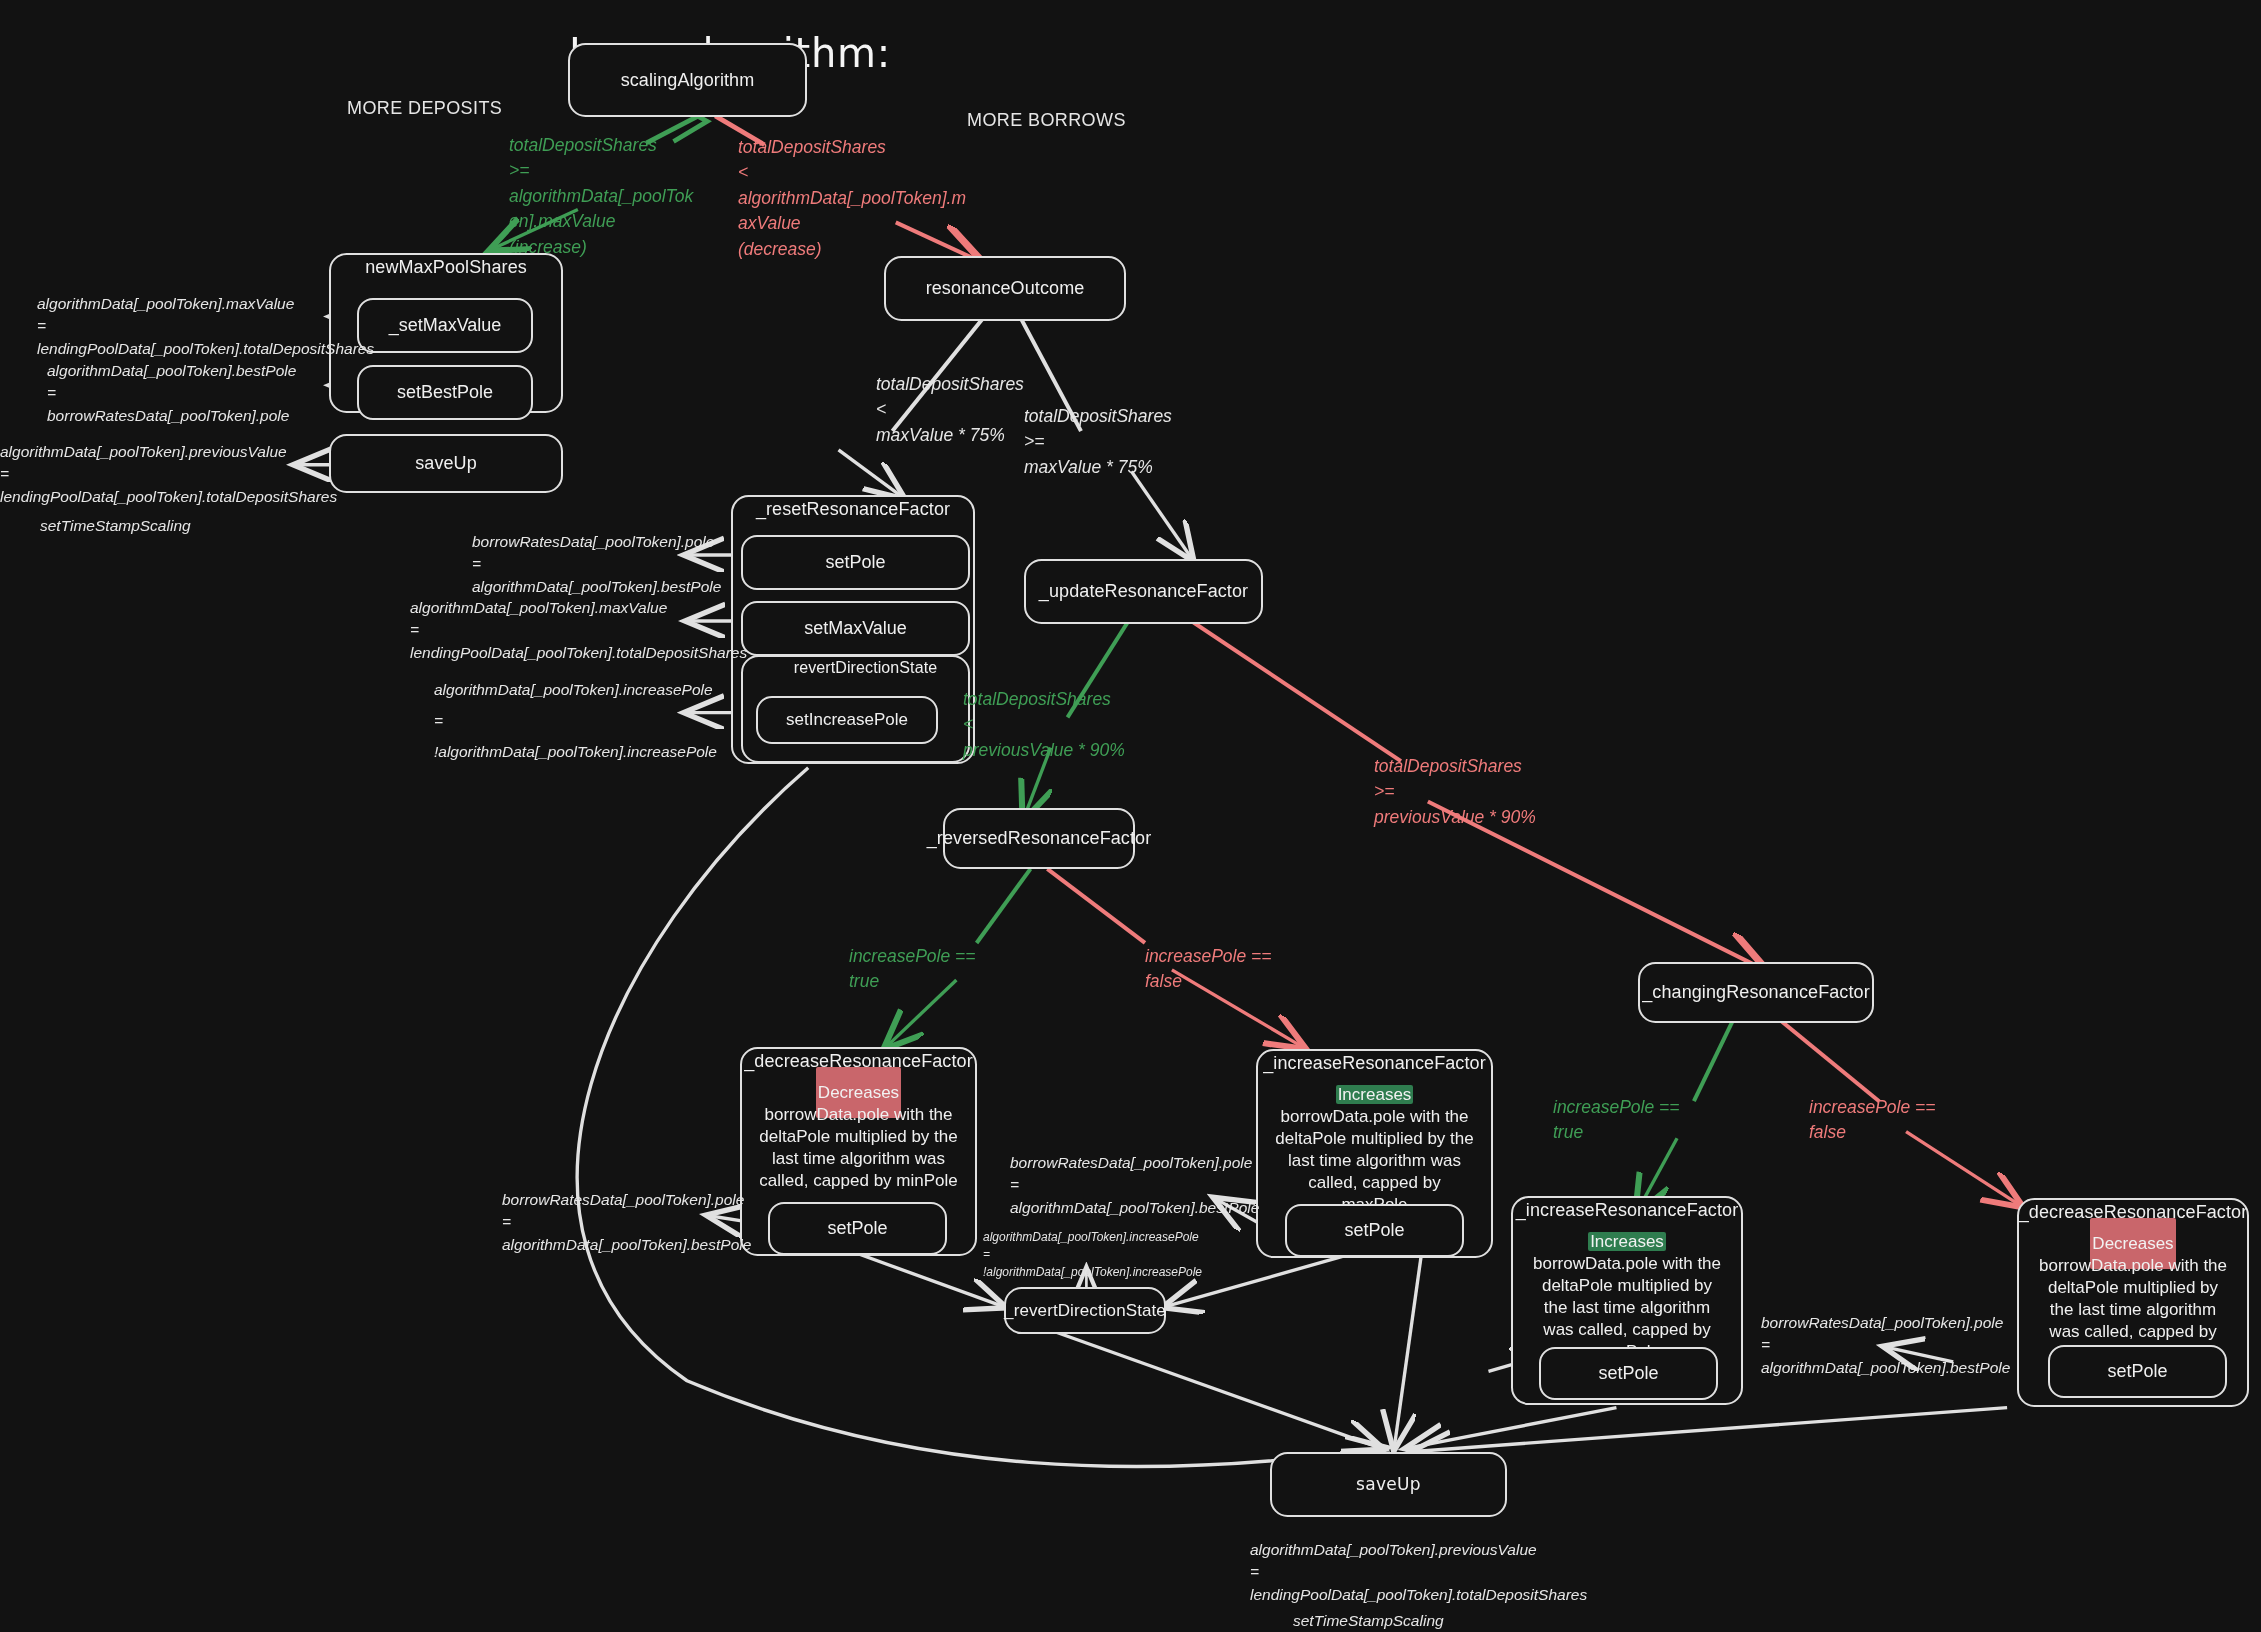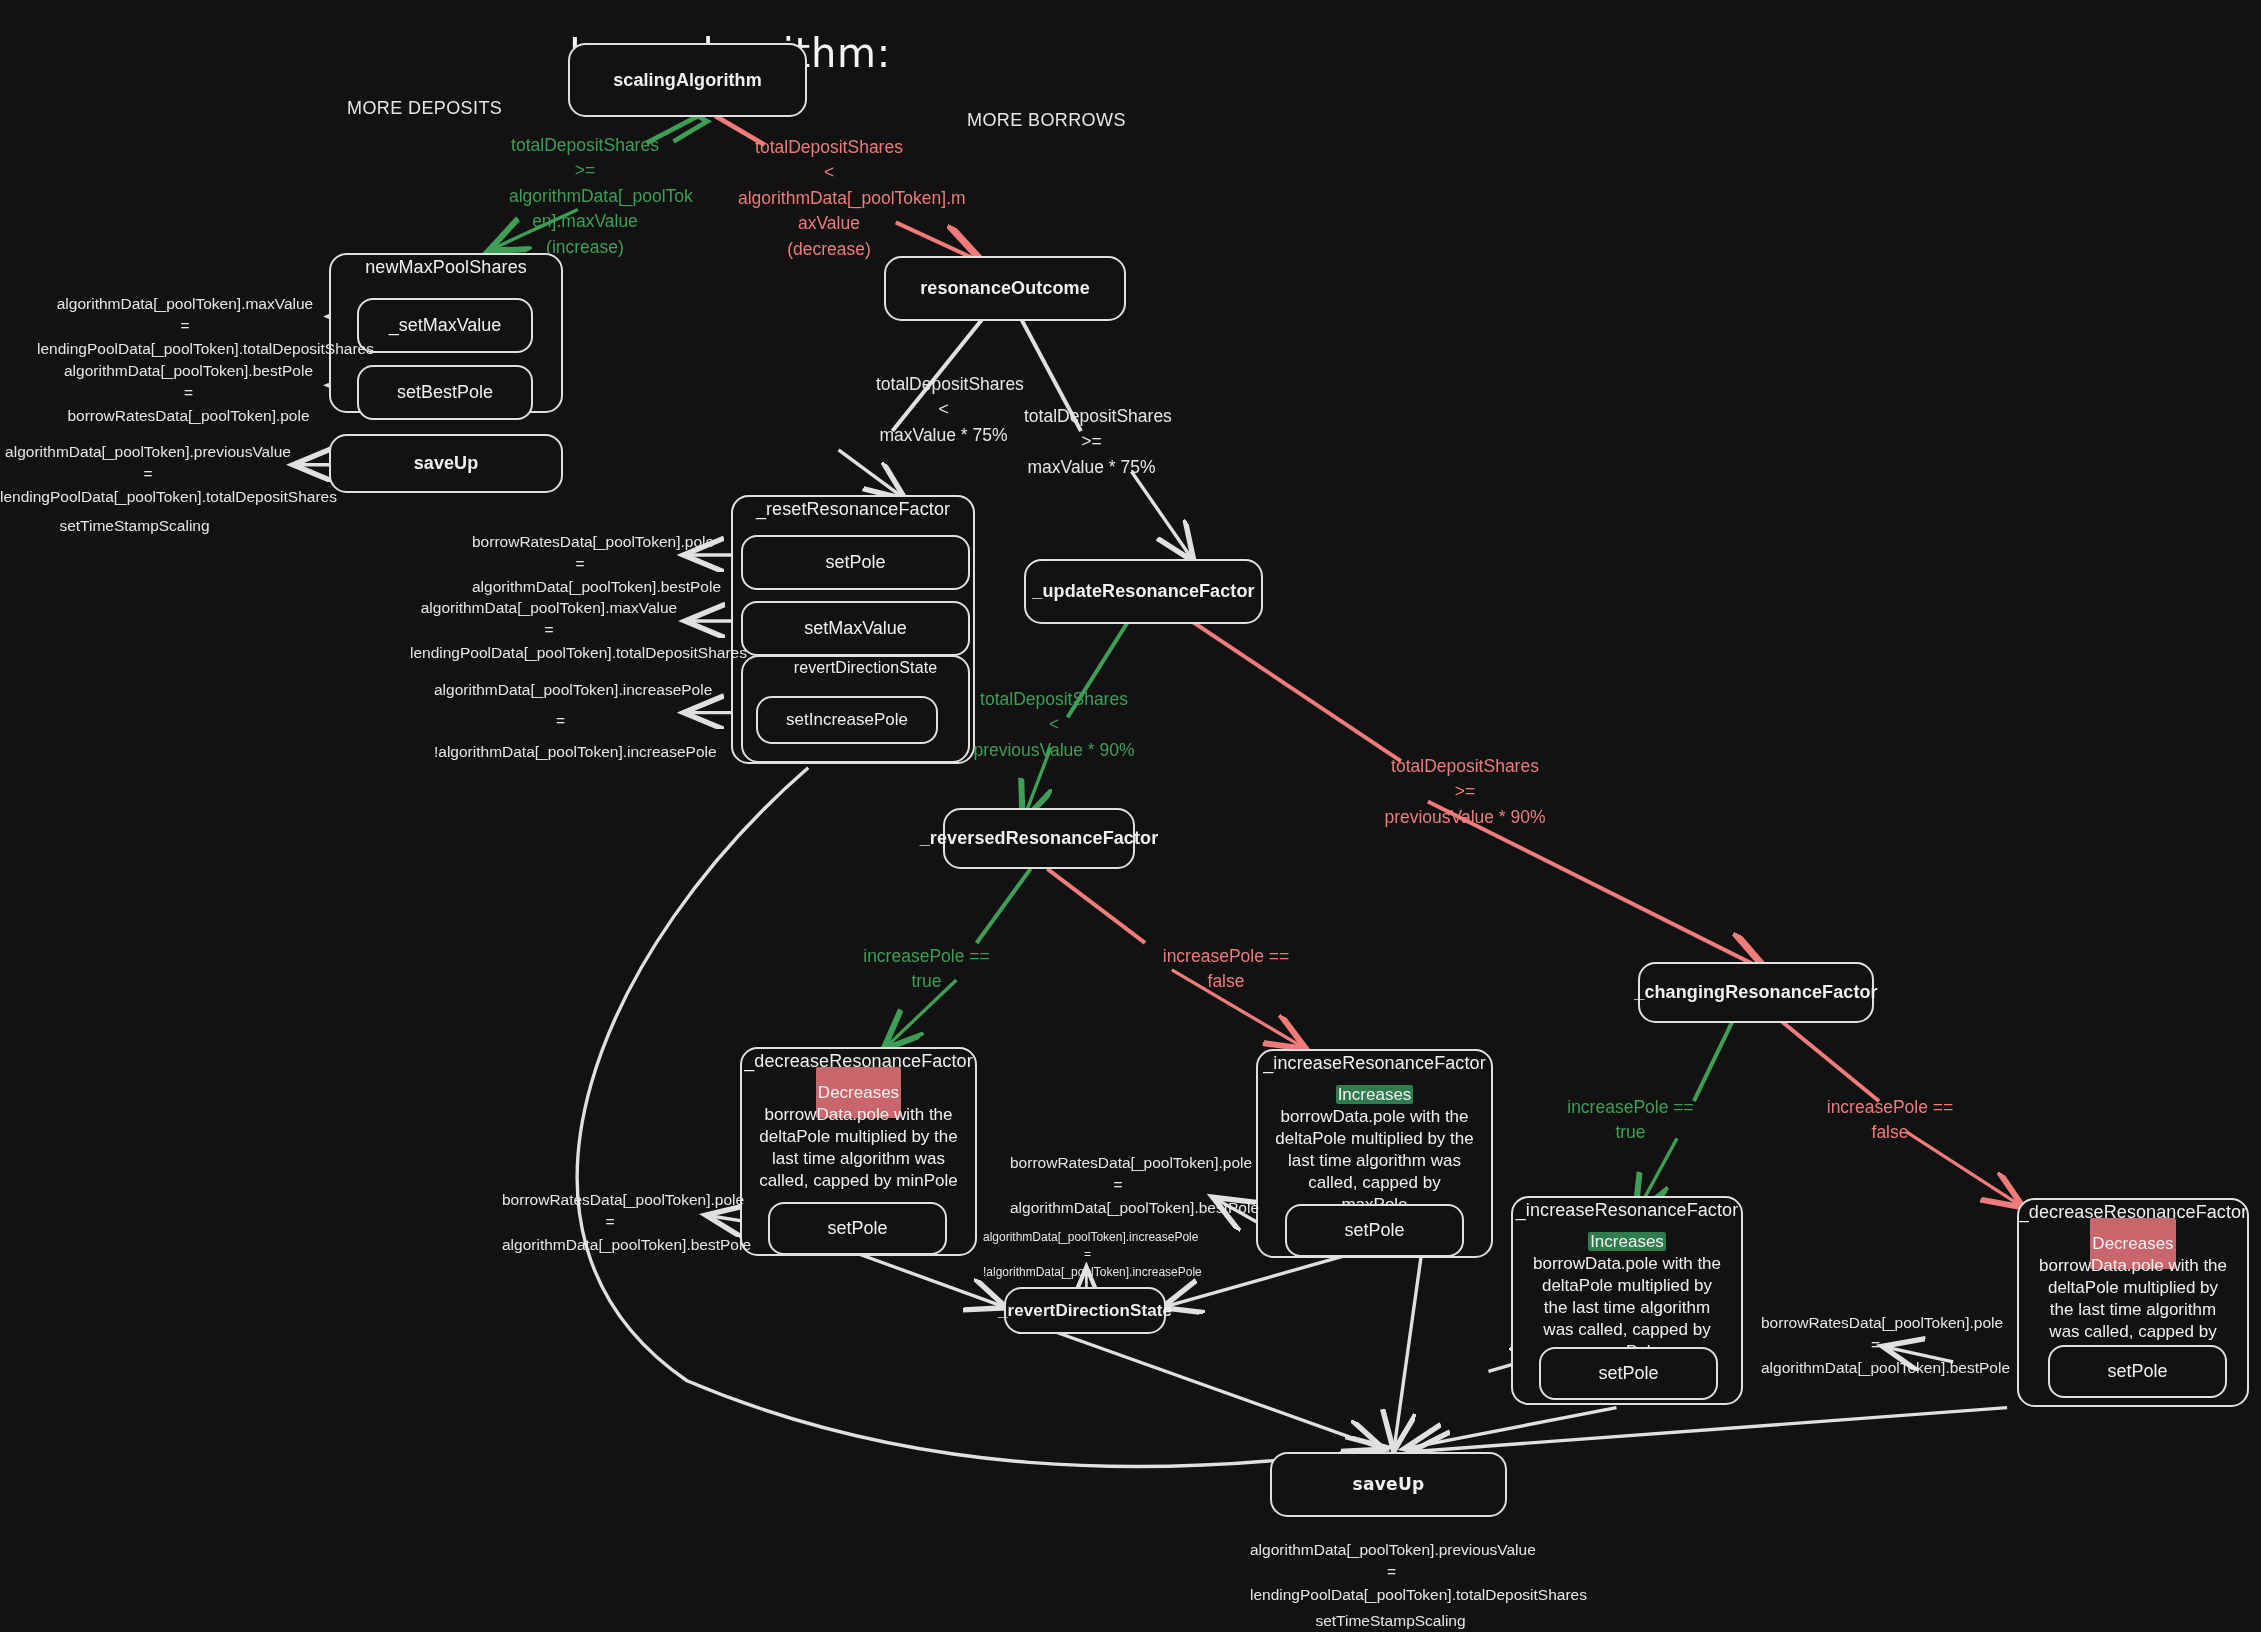--- a/index.html
+++ b/index.html
@@ -35,21 +35,21 @@
   }
   .node.plain{
     justify-content:center;
   }
   .node-title{
     font-size:18px;
     line-height:1.25;
     padding-top:1px;
     letter-spacing:0.1px;
   }
-  .node.plain .node-title{padding-top:0;font-weight:bold;}
+  .node.plain .node-title{padding-top:0;}
   .node-desc{
     font-size:17px;
     line-height:1.3;
     padding:9.4px 15px 0 15px;
   }
   .hl-dec{
     background:#c9666b;
     color:#f2f2f2;
     padding:16px 2px;
     border-radius:2px;
@@ -69,24 +69,24 @@
     display:flex;
     align-items:center;
     justify-content:center;
     font-size:18px;
     color:#f0f0f0;
     text-align:center;
     margin-top:8px;
   }
   .ann{
     position:absolute;
-    text-align:center;
     white-space:pre-line;
     line-height:1.45;
     color:#e6e6e6;
+    font-style:italic;
   }
   .ann.sz-lg{font-size:17.5px;}
   .ann.sz-md{font-size:15.5px;}
   .ann.sz-sm{font-size:12px;}
   .ann.green{color:#3f9e55;}
   .ann.red{color:#ef7b7b;}
   .capt{
     position:absolute;
     font-size:18px;
     color:#e6e6e6;

